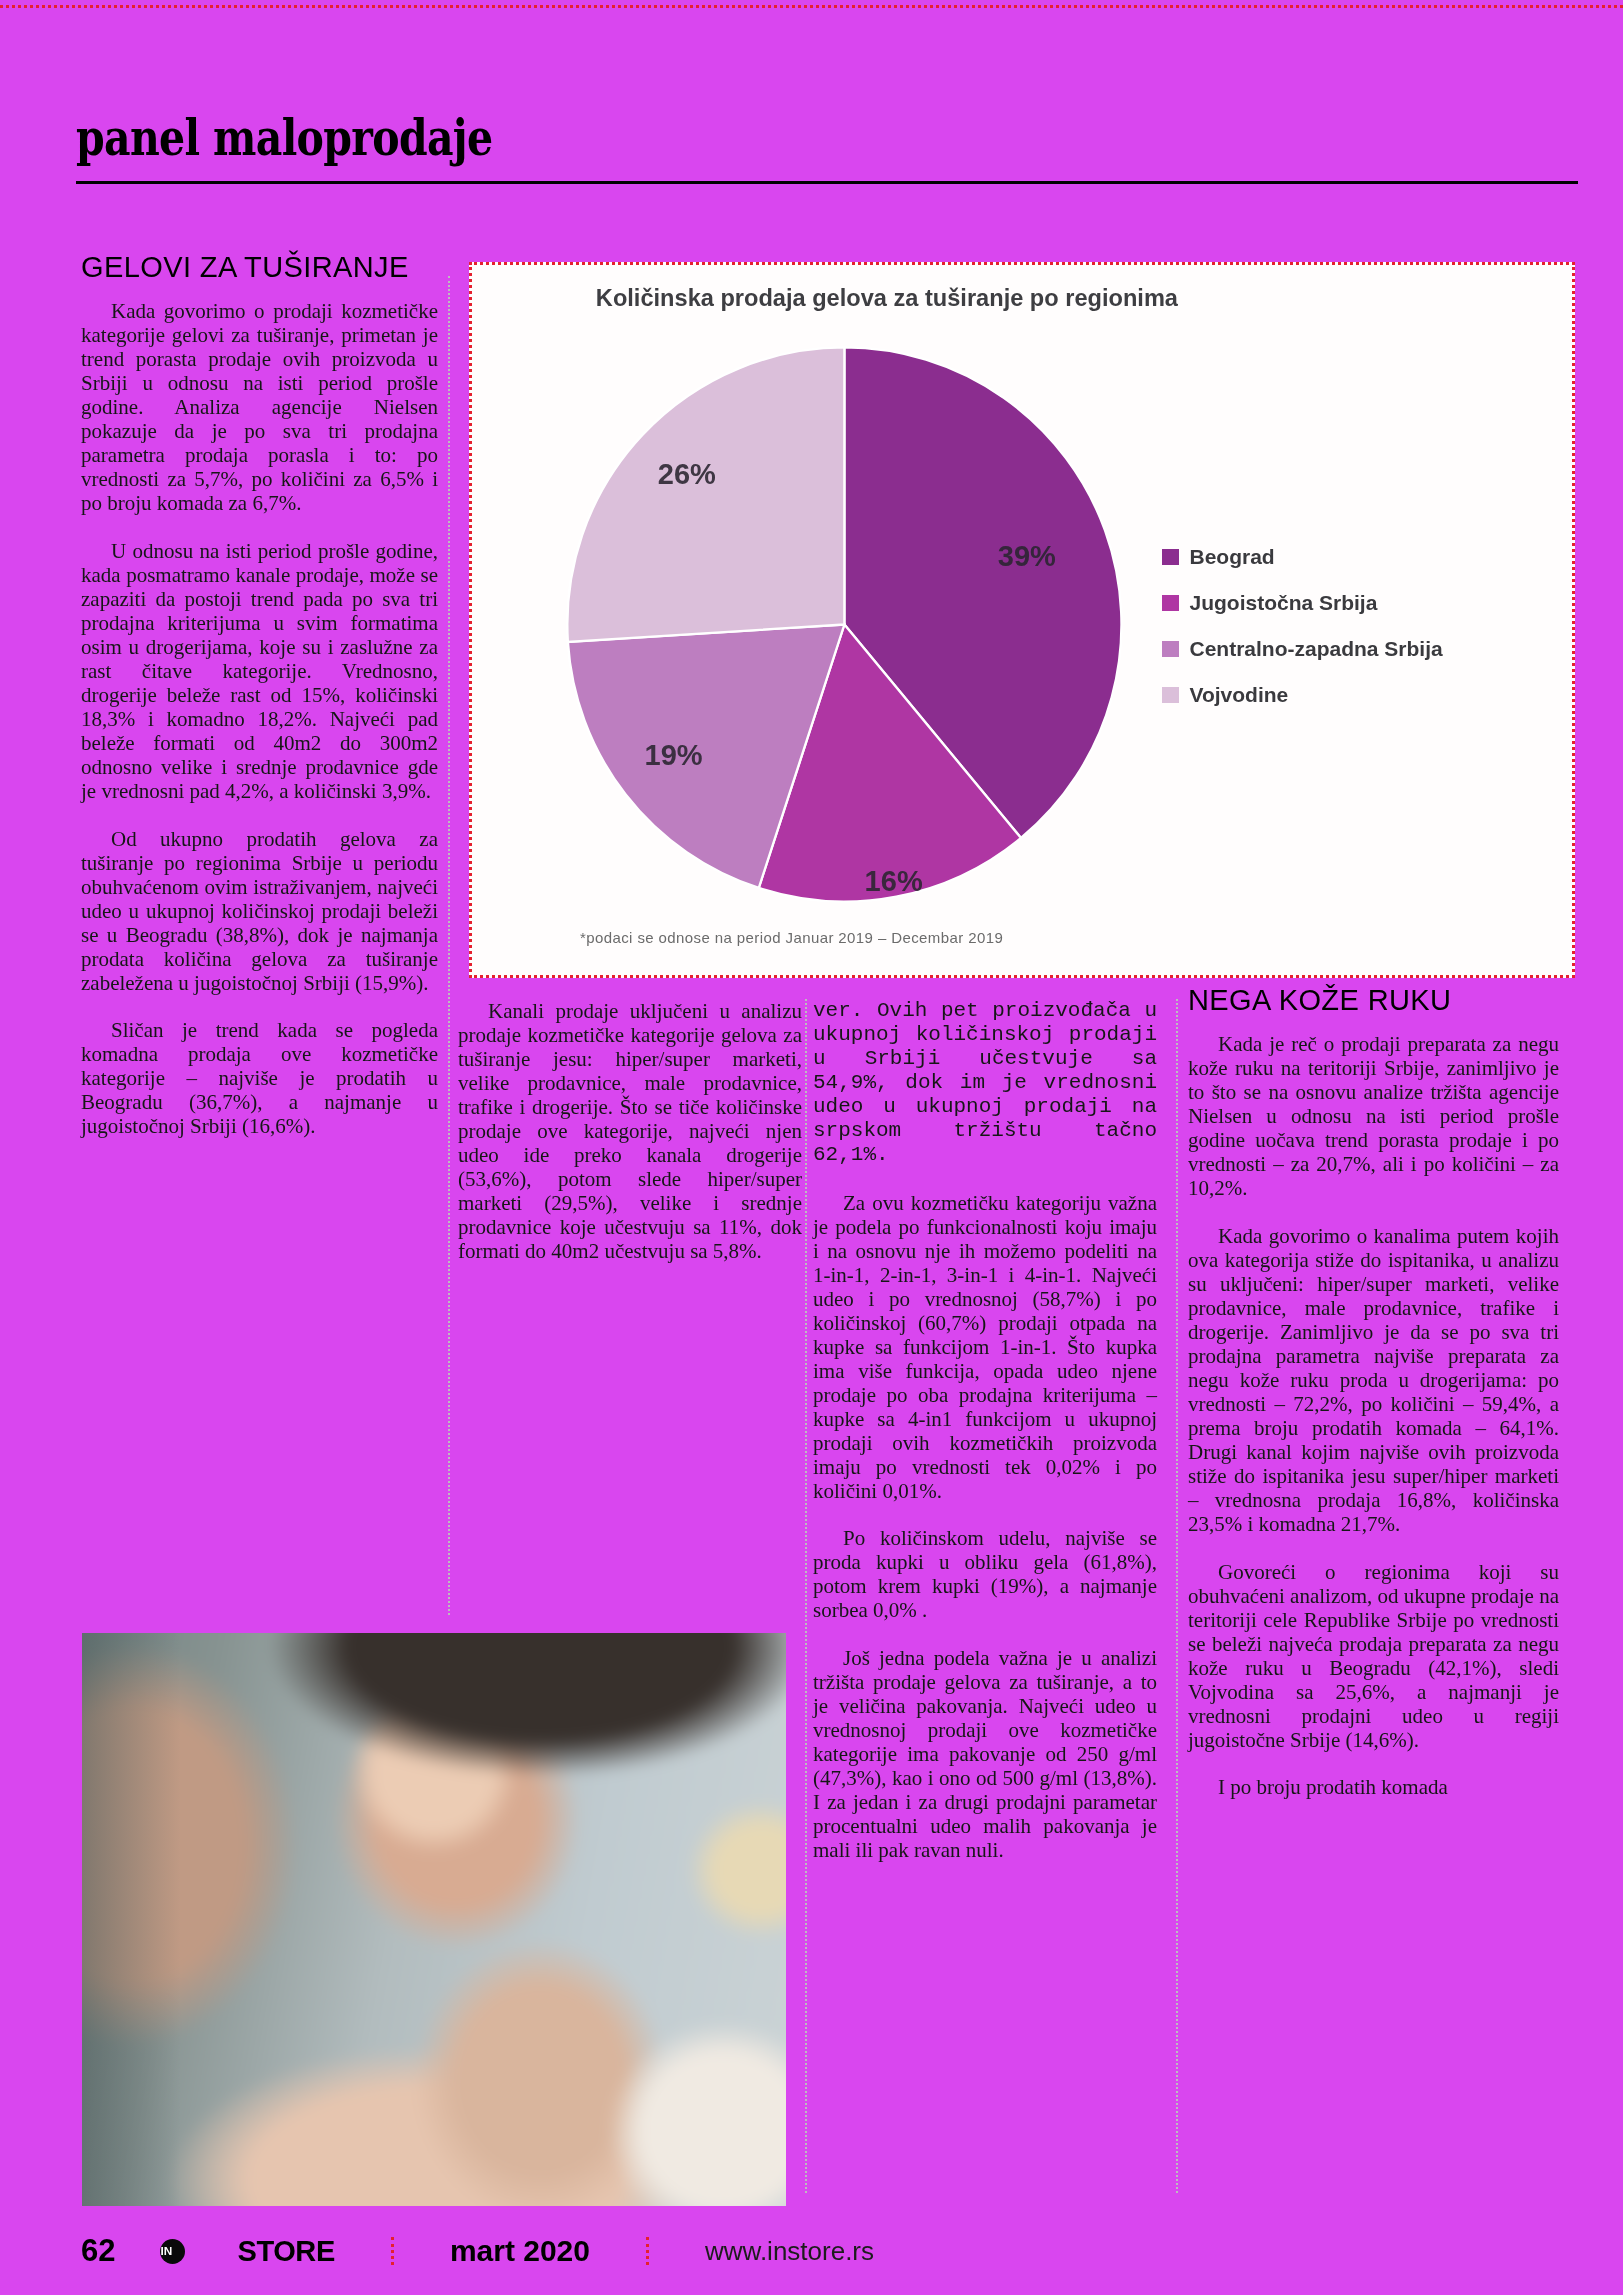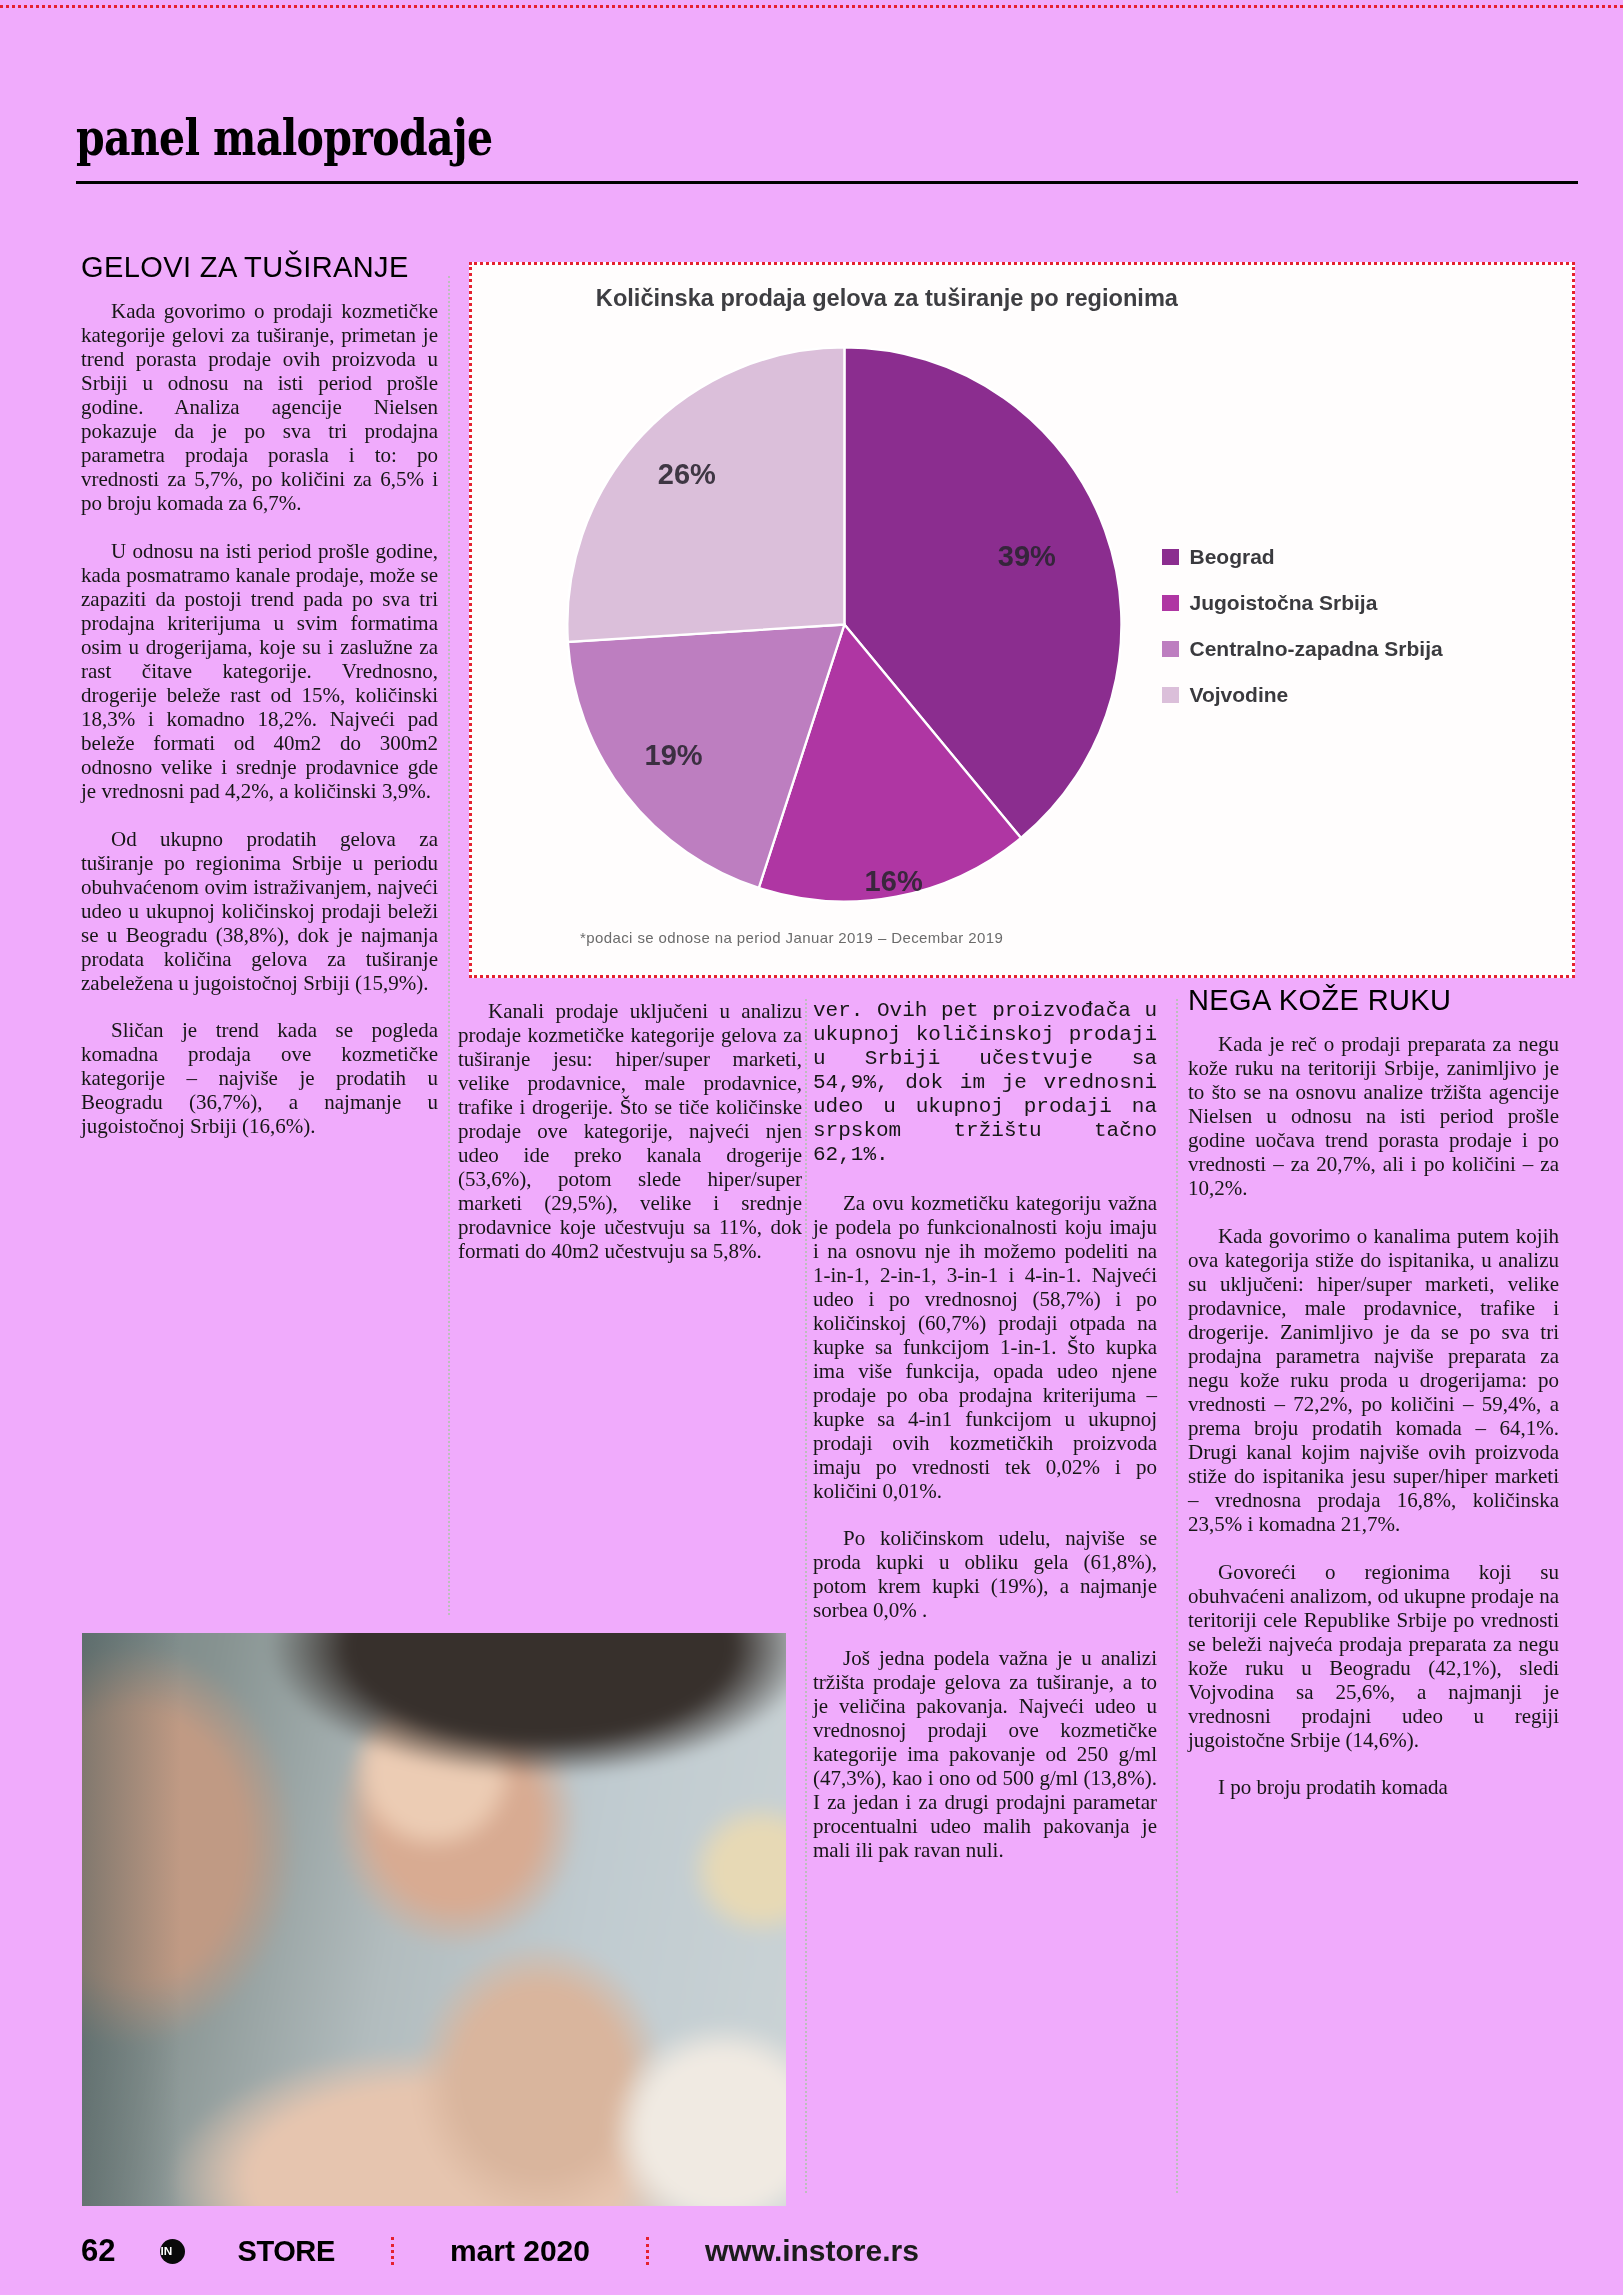--- a/index.html
+++ b/index.html
@@ -1,16 +1,16 @@
 <!DOCTYPE html>
 <html lang="sr" style="font-size:12.6px"><head>
 <meta charset="utf-8">
 <style>
   html,body{margin:0;padding:0;background:#ffffff;}
-  .page{position:relative;width:1623px;height:2295px;background:#f0abfc;overflow:hidden;
+  .page{position:relative;width:1623px;height:2295px;background:#d946ef;overflow:hidden;
         font-family:"Liberation Serif", serif;color:#111;}
   
   .top-dots{position:absolute;top:4.7px;left:0;width:1623px;border-top:3.9px dotted #e5202e;}
   
   .masthead{position:absolute;left:76px;top:108px;font-family:"DejaVu Serif", serif;
             font-weight:bold;font-size:50px;letter-spacing:-0.8px;transform:scaleX(.82);
             transform-origin:left center;white-space:nowrap;color:#000;}
   .masthead-rule{position:absolute;left:76px;top:181px;width:1502px;height:3.1px;background:#000;}
   
   .vrule{position:absolute;border-left:2.4px dotted #bdbdbd;width:0;}
@@ -50,21 +50,21 @@
   
   .footer{position:absolute;left:81px;top:2233px;display:flex;align-items:center;
           font-family:"Liberation Sans", sans-serif;gap:45px;}
   .page-num{font-weight:bold;font-size:31px;color:#000;}
   .logo-circle{width:25px;height:25px;border-radius:50%;background:#0a0a0a;
                display:flex;align-items:center;justify-content:flex-start;}
   .logo-circle span{color:#fff;font-weight:bold;font-size:11.8px;letter-spacing:0;font-family:"Liberation Sans", sans-serif;}
   .logo-store{font-weight:bold;font-size:29px;color:#000;margin-left:7px;letter-spacing:-0.4px;}
   .foot-sep{height:28px;border-left:3.1px dotted #e5202e;margin:0 11px;}
   .foot-date{font-weight:bold;font-size:30px;color:#000;}
-  .foot-site{font-size:30px;color:#1c1c1c;font-weight:bold;}
+  .foot-site{font-size:26px;color:#1c1c1c;}
 </style>
 </head>
 <body>
 
 <div class="page">
 
   <div class="top-dots"></div>
 
   <div class="masthead">panel maloprodaje</div>
   <div class="masthead-rule"></div>

